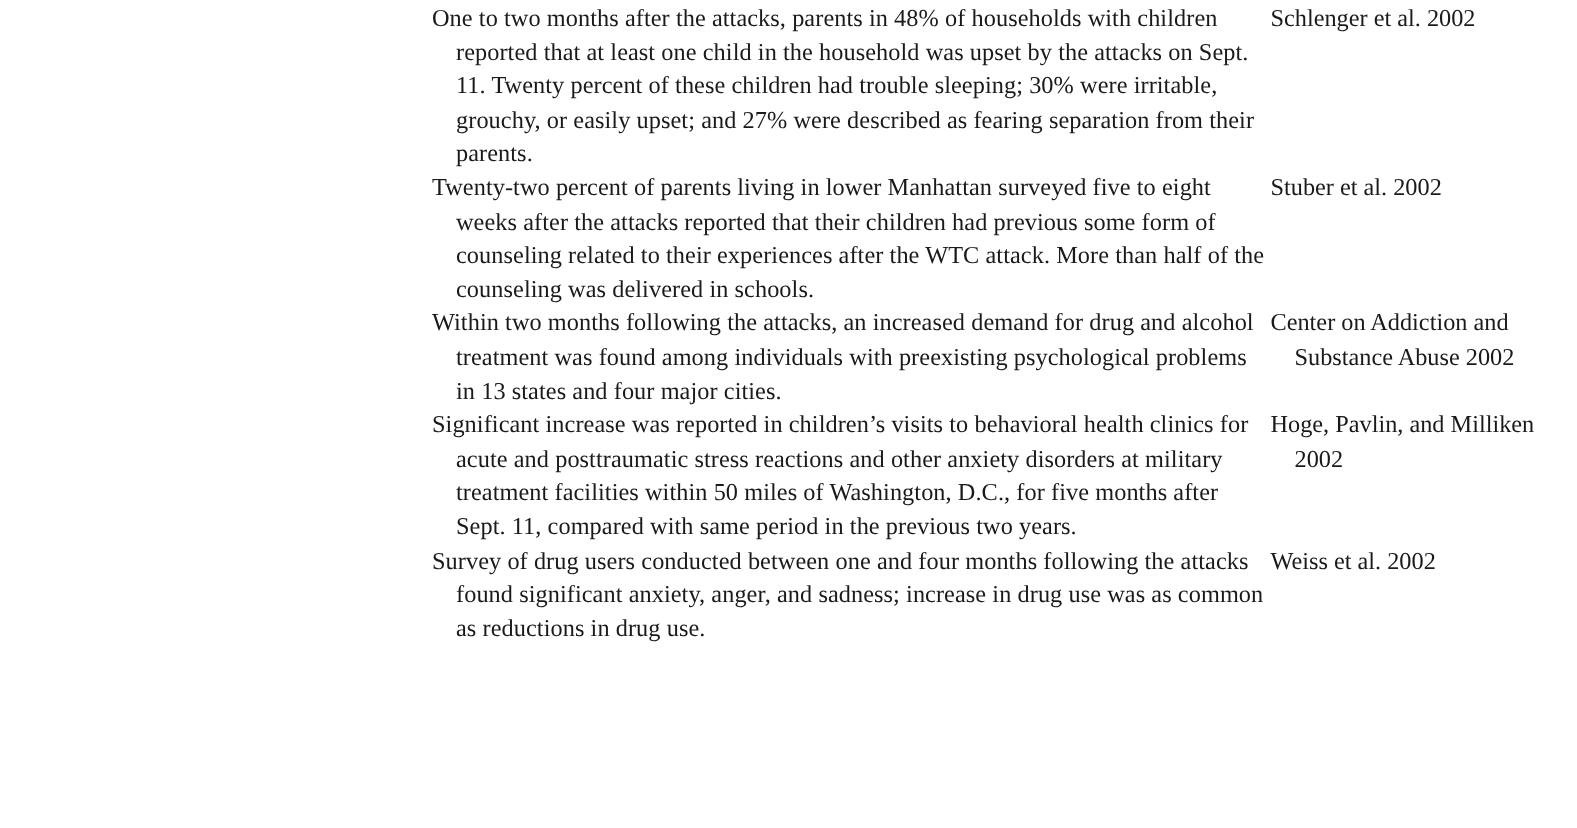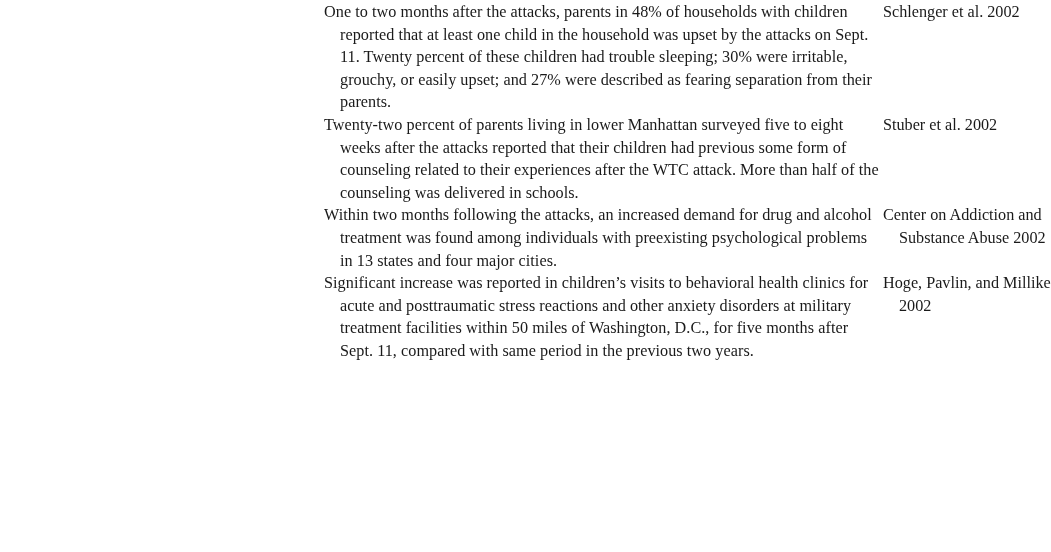--- a/index.html
+++ b/index.html
@@ -38,21 +38,21 @@
       margin-left: 0;
       position: absolute;
       left: 559px;
       width: 210px;
       font-size: 16.2px;
       line-height: 22.6px;
       padding-left: 16px;
       text-indent: -16px;
       box-sizing: border-box;
     }
-    .row { position: relative; margin-left: 36px; }
+    .row { position: relative; }
   </style>
 </head>
 <body>
 
 <div class="table">
   <div class="row">
     <div class="finding">One to two months after the attacks, parents in 48% of households with children reported that at least one child in the household was upset by the attacks on Sept. 11. Twenty percent of these children had trouble sleeping; 30% were irritable, grouchy, or easily upset; and 27% were described as fearing separation from their parents.</div>
     <div class="citation">Schlenger et al. 2002</div>
   </div>
   <div class="row">
@@ -60,13 +60,17 @@
     <div class="citation">Stuber et al. 2002</div>
   </div>
   <div class="row">
     <div class="finding">Within two months following the attacks, an increased demand for drug and alcohol treatment was found among individuals with preexisting psychological problems in 13 states and four major cities.</div>
     <div class="citation">Center on Addiction and Substance Abuse 2002</div>
   </div>
   <div class="row">
     <div class="finding">Significant increase was reported in children’s visits to behavioral health clinics for acute and posttraumatic stress reactions and other anxiety disorders at military treatment facilities within 50 miles of Washington, D.C., for five months after Sept. 11, compared with same period in the previous two years.</div>
     <div class="citation">Hoge, Pavlin, and Milliken 2002</div>
   </div>
+  <div class="row">
+    <div class="finding">Survey of drug users conducted between one and four months following the attacks found significant anxiety, anger, and sadness; increase in drug use was as common as reductions in drug use.</div>
+    <div class="citation">Weiss et al. 2002</div>
+  </div>
 </div>
 
 </body></html>

